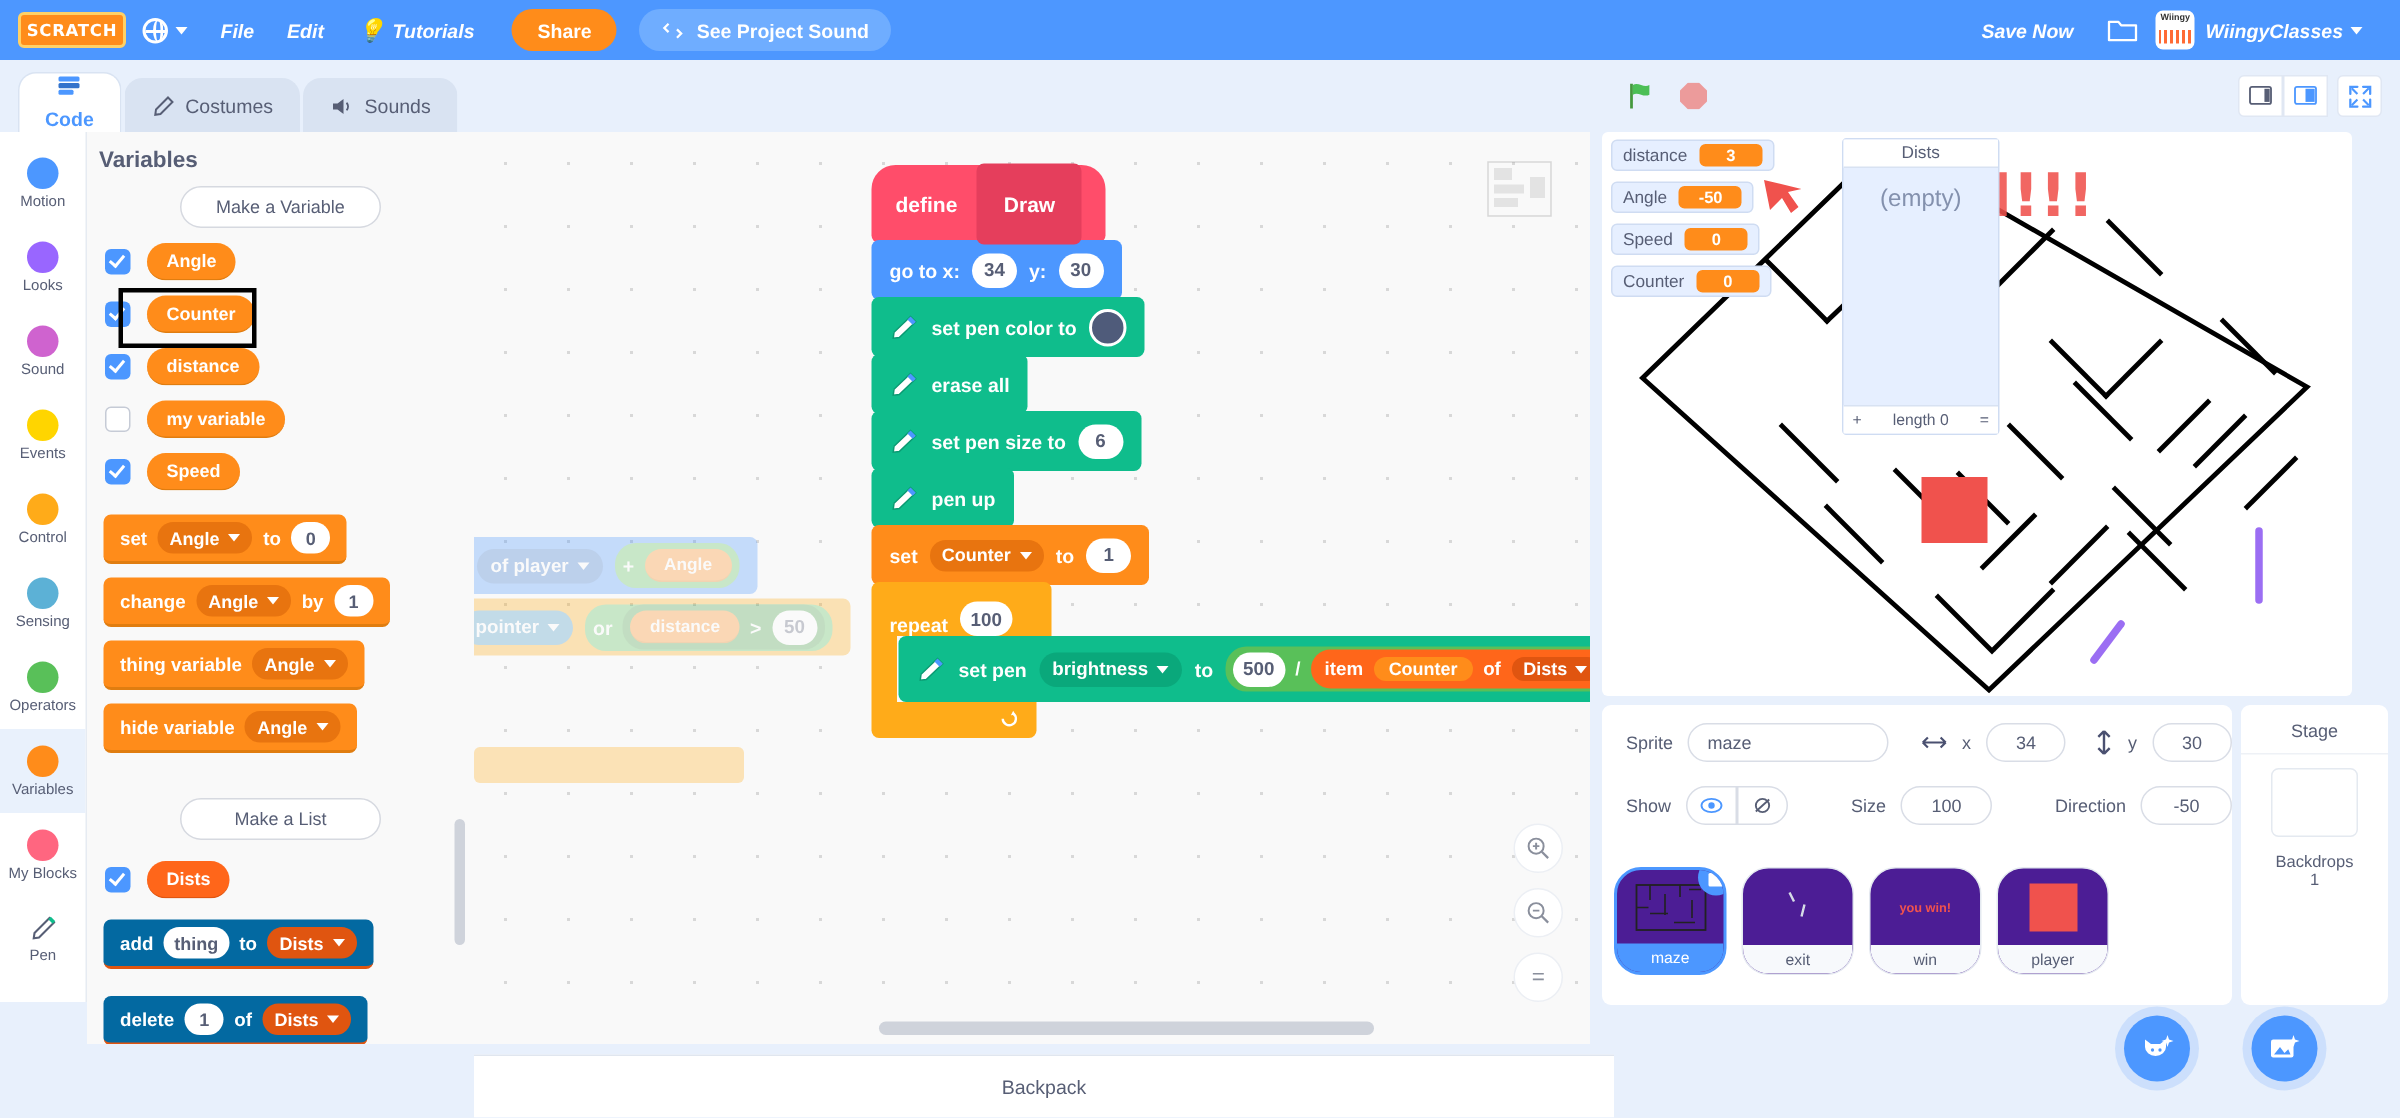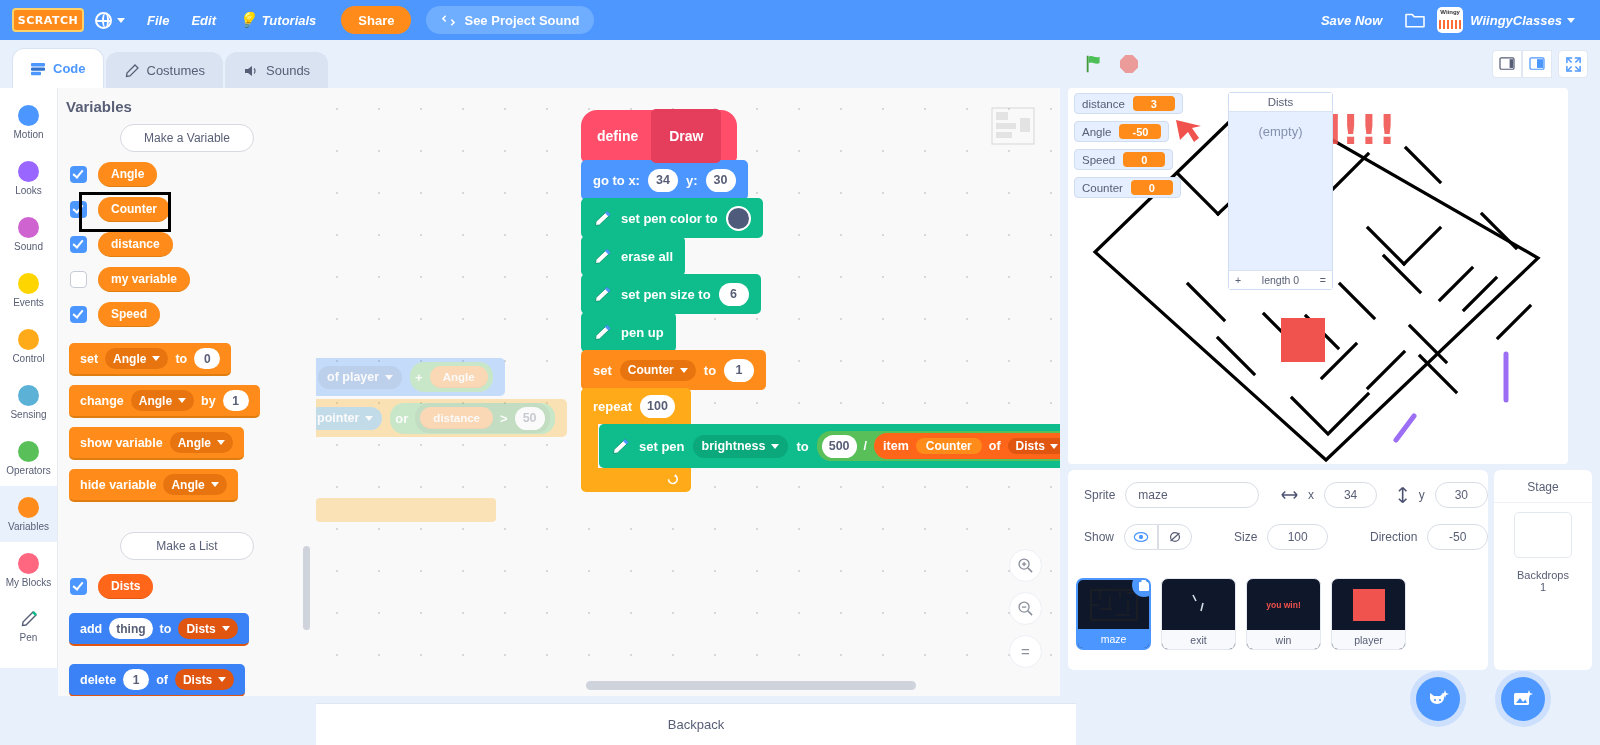--- a/index.html
+++ b/index.html
@@ -57,21 +57,21 @@
   .avatar-inner::after { content:""; position:absolute; left:0; bottom:2px; width:22px; height:9px;
     background: repeating-linear-gradient(90deg,#ff6b35 0 2px, #fff 2px 4px); }
 
   
   .tabs { position:absolute; left:0; top:40px; width:1060px; height:48px; background:#e8f0fc; display:flex; align-items:flex-end; }
   .tab {
     height:36px; border-radius:12px 12px 0 0; display:flex; align-items:center; gap:7px;
     padding:0 17px; font-size:13px; color:#575e75; background:#d9e3f2; cursor:pointer;
     margin-right:2px; border:1px solid #d9e3f2; border-bottom:none;
   }
-  .tab:first-child { margin-left:12px; }
+  .tab:first-child { margin-left:12px;flex-direction:column; }
   .tab.active { background:#fff; color:#4c97ff; font-weight:bold; height:40px; }
   .tab-ico { width:16px; height:16px; display:inline-block; }
 
   
   .stage-controls {
     position:absolute; left:1060px; top:40px; width:540px; height:48px;
     background:#e8f0fc; display:flex; align-items:center; padding:0 12px;
   }
   .flag { width:22px; height:22px; margin-left:12px; cursor:pointer; }
   .stopbtn { width:18px; height:18px; background:#ec9b9b; margin-left:14px; cursor:pointer;
@@ -112,21 +112,21 @@
   .varpill {
     background:#ff8c1a; color:#fff; border-radius:13px; height:25px; padding:0 13px;
     display:flex; align-items:center; font-size:12px; font-weight:bold; cursor:pointer;
     border-bottom:1px solid #e07d10;
   }
   .blk {
     background:#ff8c1a; color:#fff; border-radius:5px; min-height:33px; display:flex;
     align-items:center; gap:7px; padding:0 11px; font-size:12.5px; font-weight:bold;
     margin:0 0 9px 11px; width:max-content; cursor:pointer; border-bottom:2px solid #e07d10;
   }
-  .blk.list { background:#3b82f6; border-bottom-color:#e05510; }
+  .blk.list { background:#0369a1; border-bottom-color:#e05510; }
   .dd {
     background:#e8740f; border-radius:12px; padding:2px 8px; display:flex; align-items:center;
     gap:6px; font-size:12px; height:21px;
   }
   .blk.list .dd { background:#e05510; }
   .dd-car { width:0;height:0;border-left:4px solid transparent;border-right:4px solid transparent;border-top:5px solid #fff; }
   .oval { background:#fff; color:#575e75; border-radius:11px; min-width:26px; height:21px;
     display:flex; align-items:center; justify-content:center; font-size:12px; padding:0 7px; }
 
   
@@ -177,36 +177,36 @@
     height:21px; display:flex; align-items:center; gap:8px; padding:0 7px; font-size:11.5px; color:#575e75;
   }
   .mon-val { background:#ff8c1a; color:#fff; border-radius:4px; min-width:42px; height:15px;
     display:flex; align-items:center; justify-content:center; font-size:11px; font-weight:bold; }
   .listmon {
     position:absolute; left:160px; top:4px; width:105px; height:198px; background:#e6efff;
     border:1px solid #cfdcf2; border-radius:3px; display:flex; flex-direction:column;
   }
   .listmon-h { height:19px; background:#fff; border-bottom:1px solid #d8e2f2; display:flex;
     align-items:center; justify-content:center; font-size:11.5px; color:#575e75; }
-  .listmon-b { flex:1; display:flex; justify-content:center; padding-top:12px; font-size:13px; color:#8491ae; }
+  .listmon-b { flex:1; display:flex; justify-content:center; padding-top:12px; font-size:16px; color:#8491ae; }
   .listmon-f { height:19px; border-top:1px solid #d8e2f2; display:flex; align-items:center;
     justify-content:space-between; padding:0 6px; font-size:10.5px; color:#575e75; background:#fff; }
 
   
   .sprite-panel { position:absolute; left:1068px; top:470px; width:420px; height:200px;
     background:#fff; border-radius:6px; }
   .sp-row { display:flex; align-items:center; padding:12px 0 0 16px; gap:10px; font-size:12px; color:#575e75; }
   .sp-field { border:1px solid #d9dde6; border-radius:16px; height:26px; display:flex; align-items:center;
     padding:0 12px; font-size:12px; color:#575e75; background:#fff; }
   .sp-toggle { display:flex; }
   .tgl { width:34px; height:26px; border:1px solid #d9dde6; display:flex; align-items:center; justify-content:center; cursor:pointer; }
   .tgl:first-child { border-radius:14px 0 0 14px; }
   .tgl:last-child { border-radius:0 14px 14px 0; }
   .sprite-list { position:absolute; left:1068px; top:572px; width:420px; height:98px; display:flex; gap:10px; padding:6px 0 0 8px; }
-  .sp-card { width:75px; height:72px; border-radius:7px; border:1px solid #e4e9f0; background:#0f172a;
+  .sp-card { width:75px; height:72px; border-radius:18px; border:1px solid #e4e9f0; background:#4c1d95;
     display:flex; flex-direction:column; align-items:flex-start; position:relative; cursor:pointer; overflow:hidden; }
   .sp-card.sel { border:2px solid #4c97ff; }
   .sp-thumb { flex:1; display:flex; align-items:center; justify-content:center; width:100%; }
   .sp-name { width:100%; height:19px; font-size:10.5px; color:#575e75; display:flex;
     align-items:center; justify-content:center; background:#f7f9fc; }
   .sp-card.sel .sp-name { background:#4c97ff; color:#fff; }
   .del-badge { position:absolute; right:-7px; top:-7px; width:24px; height:24px; border-radius:50%;
     background:#4c97ff; display:flex; align-items:center; justify-content:center; color:#fff; font-size:11px; }
 
   .stage-col { position:absolute; left:1494px; top:470px; width:98px; height:200px; background:#fff; border-radius:6px; }
@@ -405,21 +405,21 @@
       <span>change</span>
       <span class="dd">
         <span>Angle</span>
         <span class="dd-car"></span>
       </span>
       <span>by</span>
       <span class="oval">1</span>
     </div>
 
     <div class="blk">
-      <span>show variable</span>
+      <span>thing variable</span>
       <span class="dd">
         <span>Angle</span>
         <span class="dd-car"></span>
       </span>
     </div>
 
     <div class="blk">
       <span>hide variable</span>
       <span class="dd">
         <span>Angle</span>
@@ -541,21 +541,21 @@
         <span>set</span>
         <span class="dd">
           <span>Counter</span>
           <span class="dd-car"></span>
         </span>
         <span>to</span>
         <span class="oval">1</span>
       </div>
 
       <div style="position:relative; margin-top:-2px">
-        <div class="sb ctrl" style="border-radius:5px 5px 0 0; height:36px; width:110px;">
+        <div class="sb ctrl" style="border-radius:5px 5px 0 0; height:36px; width:120px;align-items:flex-end;">
           <span>repeat</span>
           <span class="oval">100</span>
         </div>
         <div style="display:flex">
           <div style="width:17px; background:#ffab19;"></div>
           <div class="sb pen" style="height:44px; border-radius:5px; margin-left:1px;">
             <svg class="penicon" viewBox="0 0 20 20">
               <path d="M14 3 L17.5 6.5 L6.5 17 L2.5 17.5 L3 13.5 Z" fill="#fff" stroke="#0a9a72" stroke-width="1"></path>
               <path d="M13 4 L16.5 7.5" stroke="#4c97ff" stroke-width="3"></path>
             </svg>

